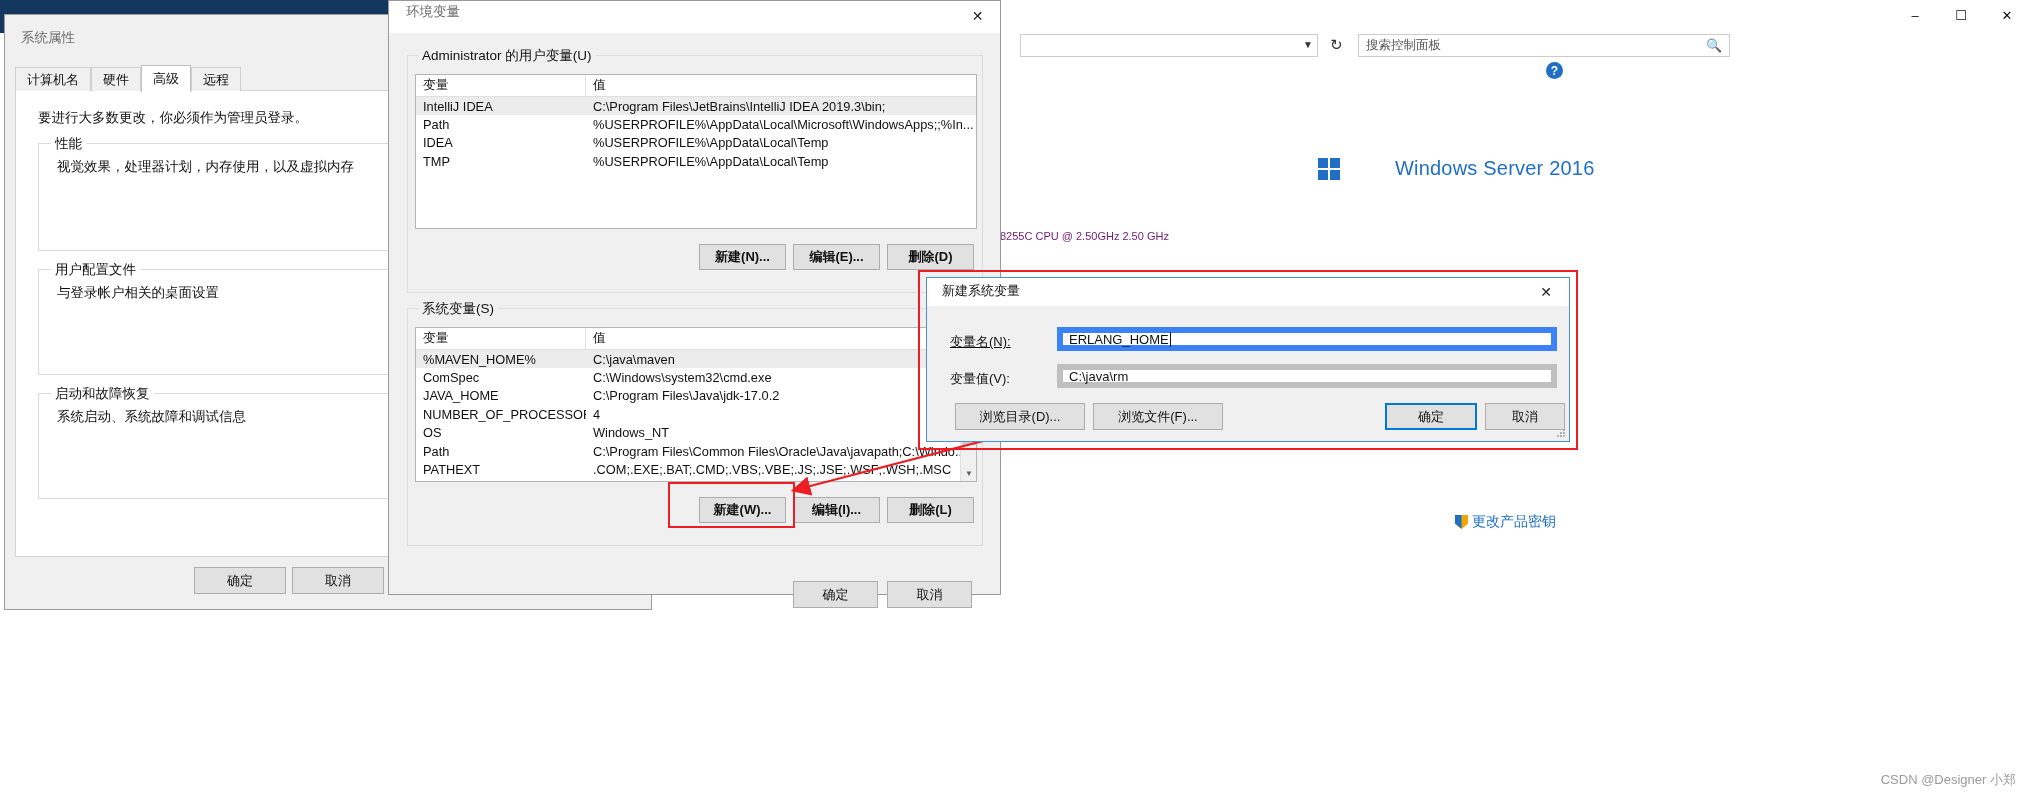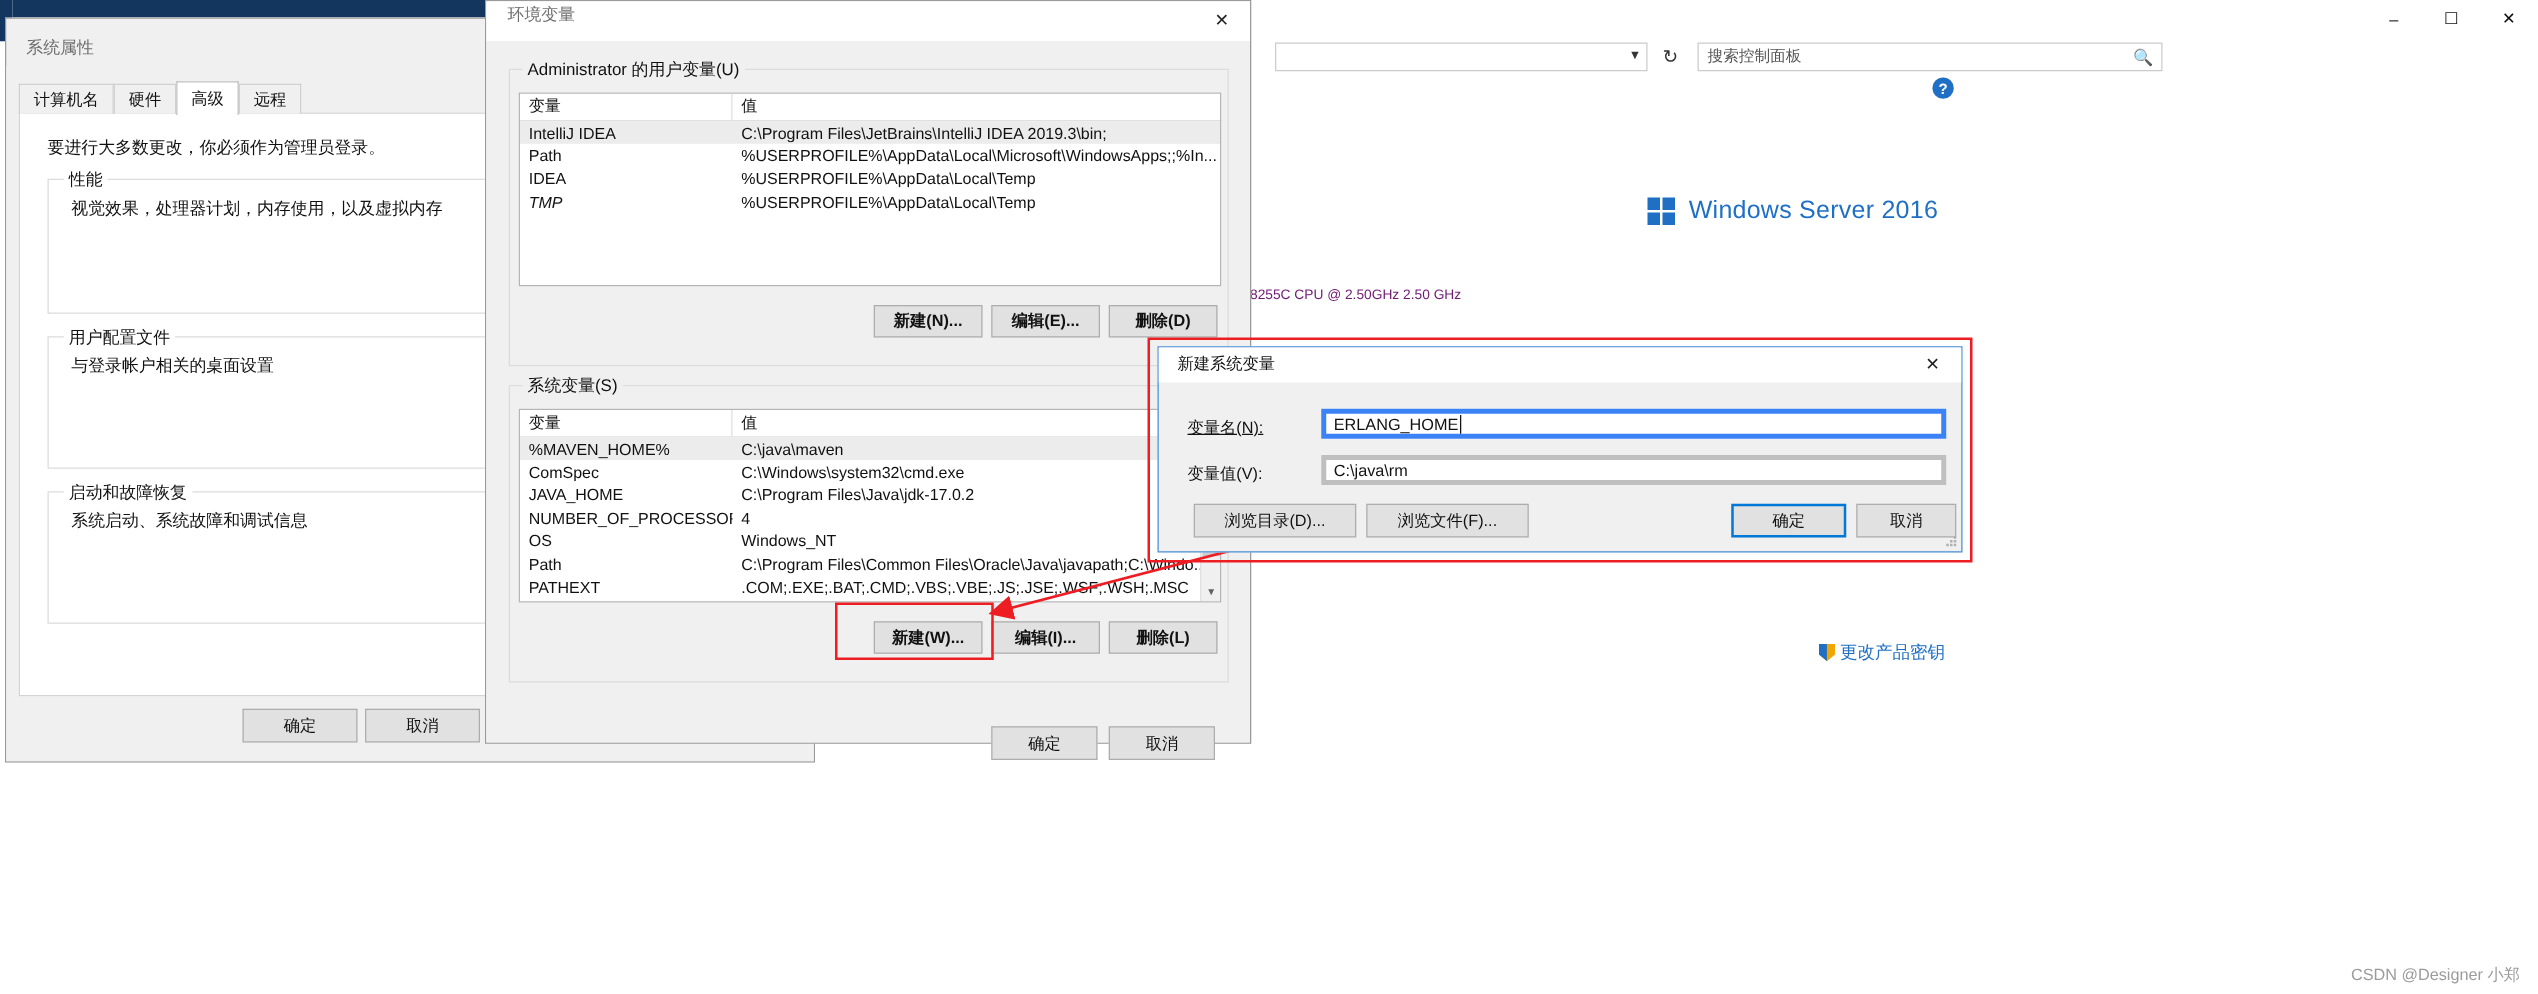--- a/index.html
+++ b/index.html
@@ -29,21 +29,21 @@
   .cp-search .magn { position:absolute; right:6px; top:3px; font-size:13px; color:#1b5fa8; }
 
   .cp-help { position:absolute; left:1546px; top:62px; width:17px; height:17px; border-radius:50%;
              background:#1f6fc4; color:#fff; font-size:12px; display:flex; align-items:center;
              justify-content:center; font-weight:bold; }
 
   .winlogo { position:absolute; left:1318px; top:157px; display:flex; align-items:center; gap:11px; }
   .winlogo .flag { width:22px; height:22px; display:grid; grid-template-columns:1fr 1fr;
                    grid-template-rows:1fr 1fr; gap:2px; }
   .winlogo .flag i { background:#1f6fc4; display:block; }
-  .winlogo .txt { font-size:20px; color:#1f6fc4; letter-spacing:.2px; white-space:nowrap; }
+  .winlogo .txt { font-size:20px; color:#1f6fc4; letter-spacing:.2px; white-space:nowrap;margin-left:44px; }
   .winlogo .txt b { font-weight:normal; }
   .winlogo .txt .yr { color:#1f6fc4; }
 
   .cpu-text { position:absolute; left:1000px; top:230px; font-size:11px; color:#701a75; white-space:nowrap; }
 
   .prodkey { position:absolute; left:1455px; top:513px; font-size:14px; color:#1f6fc4;
              display:flex; align-items:center; gap:4px; white-space:nowrap; }
   .prodkey .shield { width:13px; height:14px; background:#f0a500; position:relative;
                      clip-path: polygon(0 0, 100% 0, 100% 62%, 50% 100%, 0 62%); }
   .prodkey .shield::after { content:""; position:absolute; left:0; top:0; width:50%; height:100%;
@@ -122,21 +122,21 @@
 
   
   .newvar { position:absolute; left:926px; top:277px; width:644px; height:165px;
             background:#f0f0f0; border:1px solid #4a90d9; }
   .newvar .titlebar { position:absolute; left:0; top:0; right:0; height:28px; background:#ffffff; }
   .newvar .titlebar .t { position:absolute; left:15px; top:4px; font-size:13px; color:#111; }
   .newvar .titlebar .x { position:absolute; right:2px; top:0; width:42px; height:27px;
                          display:flex; align-items:center; justify-content:center;
                          font-size:14px; color:#222; }
   .nv-label { position:absolute; font-size:13px; color:#111; }
-  .nv-input { position:absolute; height:24px; background:#ffffff; border:4px solid #3b82f6;
+  .nv-input { position:absolute; height:24px; background:#ffffff; border:6px solid #3b82f6;
               font-size:13px; color:#111; padding-left:6px; display:flex; align-items:center; }
   .nv-input .caret { display:inline-block; width:1px; height:15px; background:#111; margin-left:1px; }
   .nv-btn { position:absolute; height:27px; background:#e1e1e1; border:1px solid #adadad;
             font-size:13px; color:#111; display:flex; align-items:center; justify-content:center; }
   .nv-btn.default { border:2px solid #0078d7; }
   .nv-grip { position:absolute; right:3px; bottom:2px; width:10px; height:10px; }
   .nv-grip i { position:absolute; width:2px; height:2px; background:#b0b0b0; }
 
   
   .left-strip { position:absolute; left:0; top:0; width:10px; height:33px; background:#12365e; }
@@ -260,21 +260,21 @@
           </div>
           <div class="lv-row">
             <div class="c" style="width:170px;">Path</div>
             <div class="c" style="flex:1;">%USERPROFILE%\AppData\Local\Microsoft\WindowsApps;;%In...</div>
           </div>
           <div class="lv-row">
             <div class="c" style="width:170px;">IDEA</div>
             <div class="c" style="flex:1;">%USERPROFILE%\AppData\Local\Temp</div>
           </div>
           <div class="lv-row">
-            <div class="c" style="width:170px;font-style:italic;">TMP</div>
+            <div class="c" style="width:170px;">TMP</div>
             <div class="c" style="flex:1;">%USERPROFILE%\AppData\Local\Temp</div>
           </div>
         </div>
 
         <div class="ebtn" style="left:291px; top:188px;">新建(N)...</div>
         <div class="ebtn" style="left:385px; top:188px;">编辑(E)...</div>
         <div class="ebtn" style="left:479px; top:188px;">删除(D)</div>
       </div>
 
       <div class="env-group" style="left:18px; top:275px; width:576px; height:238px;">

